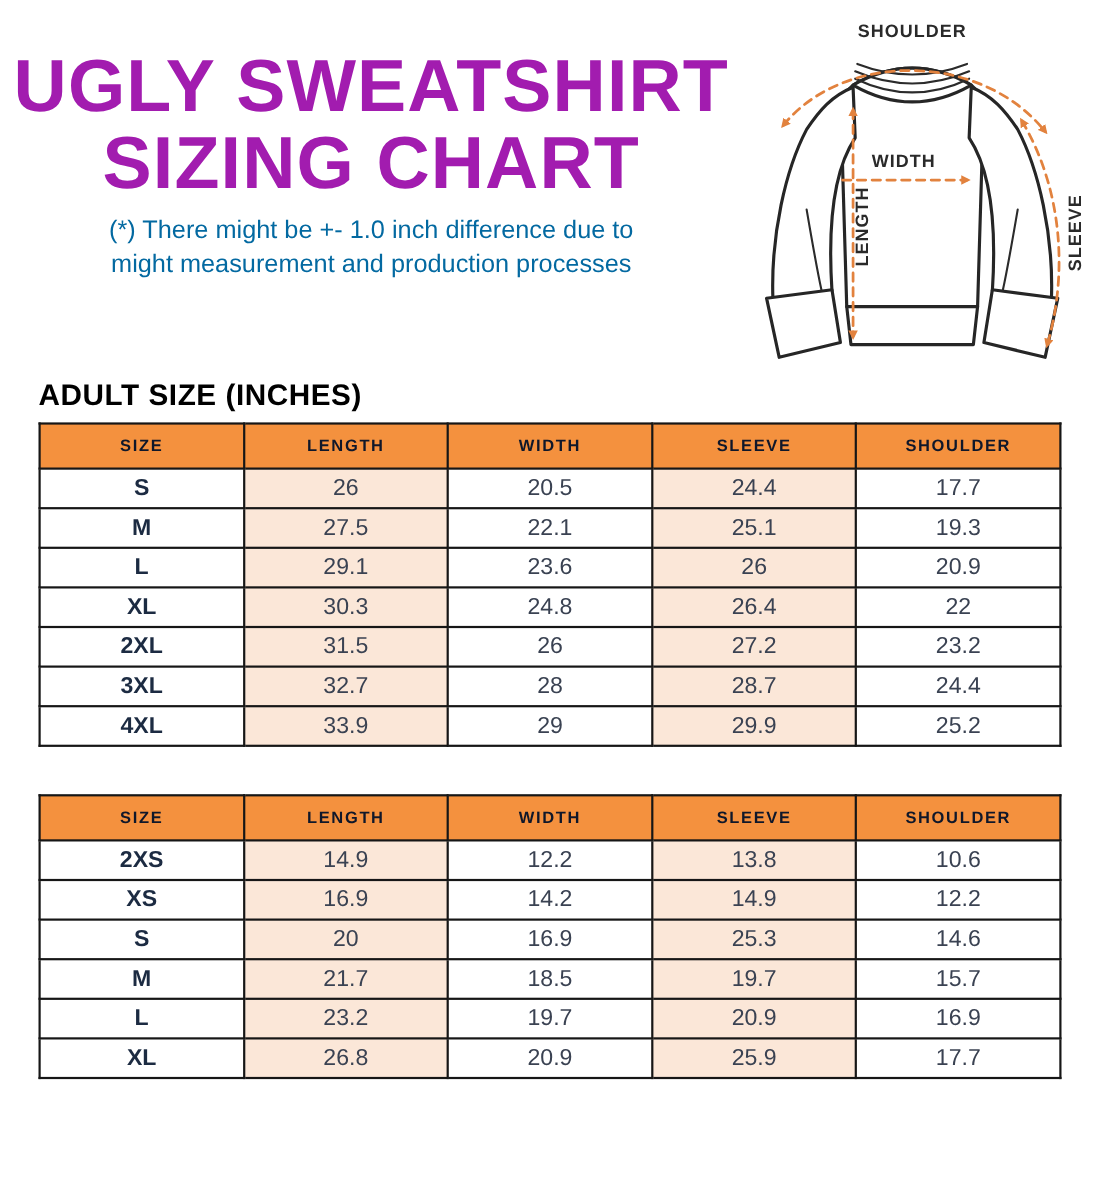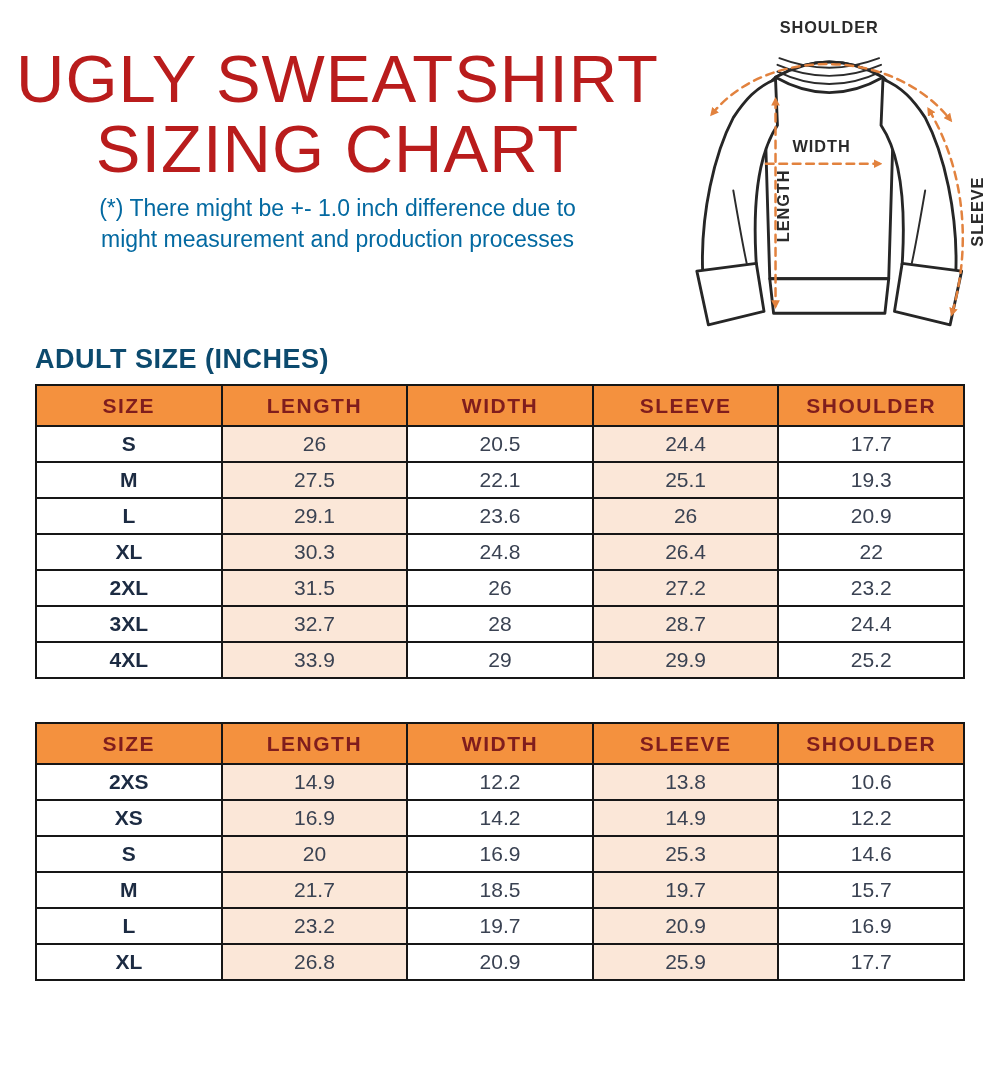--- a/index.html
+++ b/index.html
@@ -10,22 +10,22 @@
     position: relative; overflow: hidden;
   }
   .page { width: 1000px; height: 1082px; position: relative; background: #ffffff; }
 
   
   .header { position: relative; height: 345px; }
   .title-block {
     position: absolute; left: 0; top: 44px; width: 675px; text-align: center;
   }
   .main-title {
-    font-size: 67px; line-height: 1.04; font-weight: 400;
-    color: #b91c1c; letter-spacing: 1px;
+    font-size: 67px; line-height: 1.04; font-weight: 700;
+    color: #a21caf; letter-spacing: 1px;
   }
   .subtitle {
     margin-top: 10px; font-size: 23px; line-height: 1.32;
     color: #0369a1; font-weight: 400;
   }
 
   
   .diagram {
     position: absolute; left: 674px; top: 14px; width: 322px; height: 330px;
   }
@@ -35,31 +35,31 @@
   .dash   { fill: none; stroke: #E2823E; stroke-width: 2.6; stroke-linecap: round;
             stroke-dasharray: 8 6; }
   .dlabel { font-family: "Liberation Sans", sans-serif; font-weight: 800;
             font-size: 17px; fill: #2A2A2A; letter-spacing: 1px; }
 
   
   .section { position: absolute; left: 35px; width: 930px; }
   .section.adult { top: 344px; }
   .section.kid   { top: 722px; }
   .section-title {
-    font-size: 27px; font-weight: 800; color: #0c4a6e;
+    font-size: 27px; font-weight: 800; color: #000000;
     letter-spacing: 0.5px; margin-bottom: 9px;
   }
   table {
     width: 930px; border-collapse: collapse; table-layout: fixed;
     border: 2px solid #161616; background: #ffffff;
   }
   th, td { border: 2px solid #161616; text-align: center; }
   th {
-    background: #F4913E; color: #7f1d1d; font-weight: 700;
-    font-size: 21px; letter-spacing: 1.5px; height: 41px;
+    background: #F4913E; color: #0f172a; font-weight: 700;
+    font-size: 15px; letter-spacing: 1.5px; height: 41px;
   }
   td { height: 36px; font-size: 21px; font-weight: 500; color: #3A4252; }
   td.size-cell { font-weight: 700; color: #1C2B42; background: #ffffff; }
   td.peach { background: #FBE7D8; }
 </style>
 </head>
 <body>
 
 <div class="page">
 

